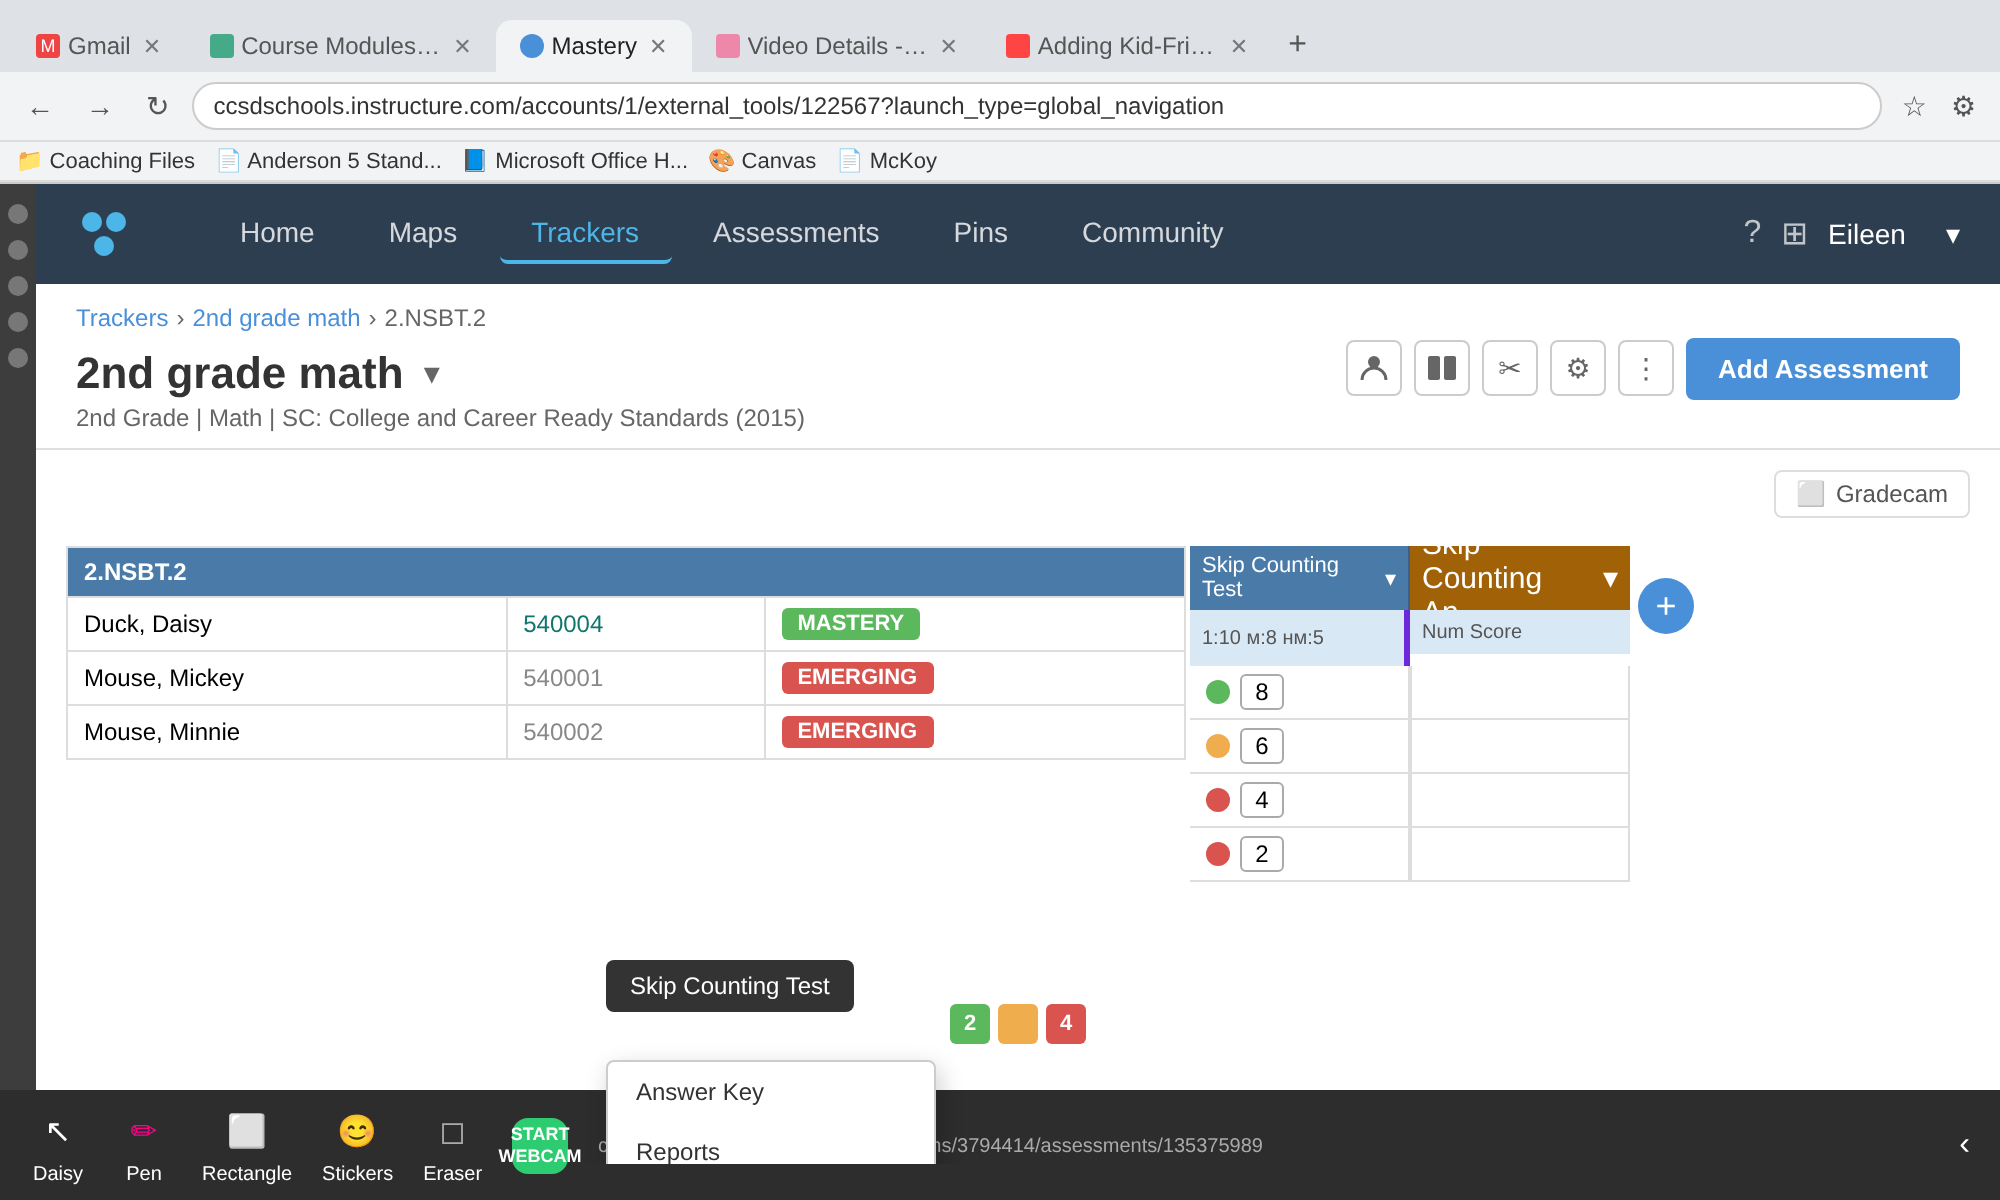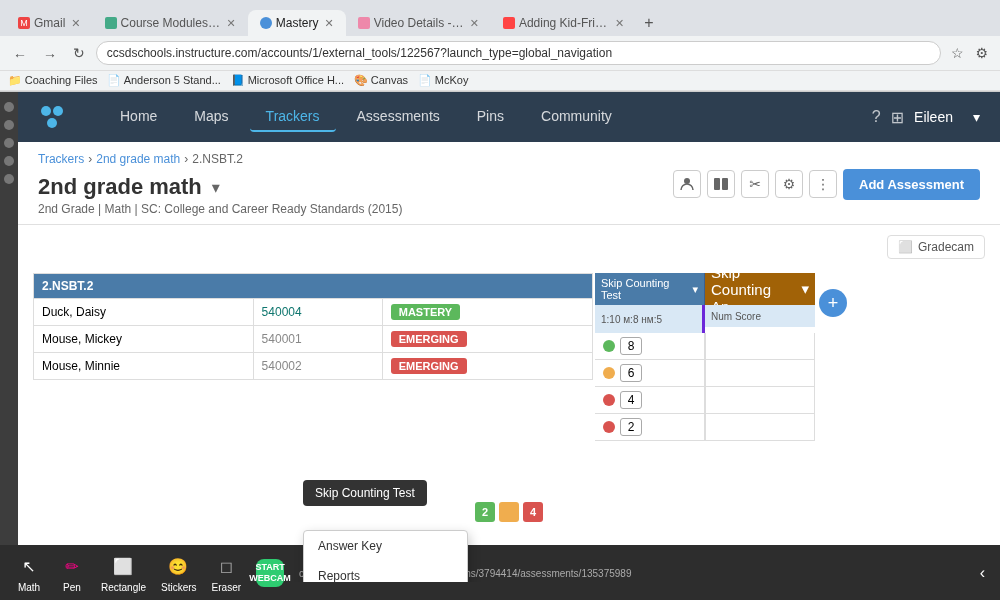--- a/index.html
+++ b/index.html
@@ -336,21 +336,21 @@
         <div class="dropdown-item">Reports</div>
 
       </div>
     </div>
   </div>
 </div>
 
 <div class="bottom-toolbar">
   <div class="bottom-tool">
     <div class="bottom-tool-icon mouse-icon">↖</div>
-    <span>Math</span>
+    <span>Daisy</span>
   </div>
   <div class="bottom-tool">
     <div class="bottom-tool-icon pen-icon">✏</div>
     <span>Pen</span>
   </div>
   <div class="bottom-tool">
     <div class="bottom-tool-icon rect-icon">⬜</div>
     <span>Rectangle</span>
   </div>
   <div class="bottom-tool">

